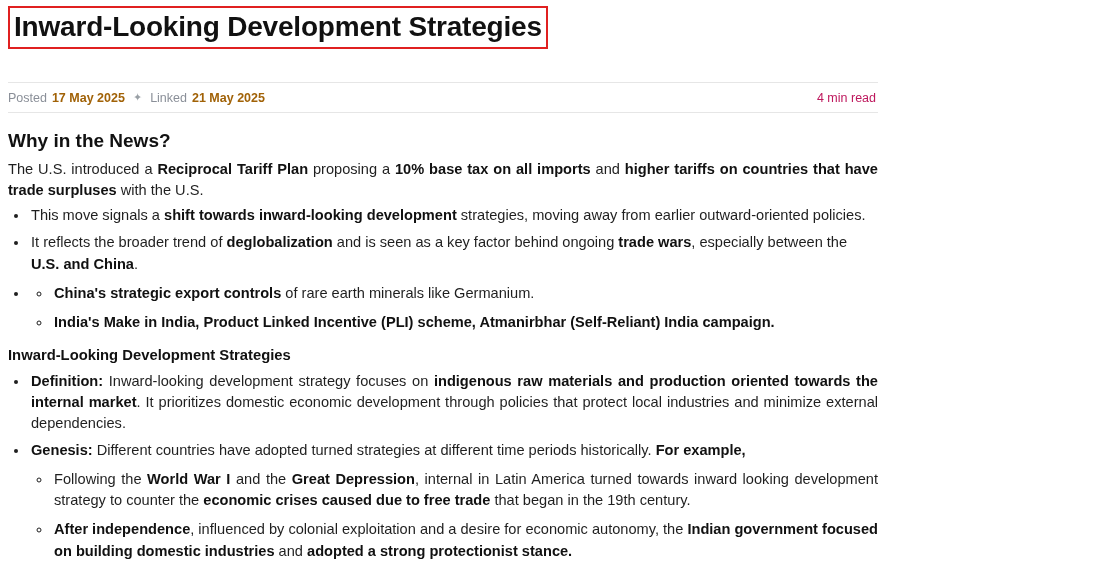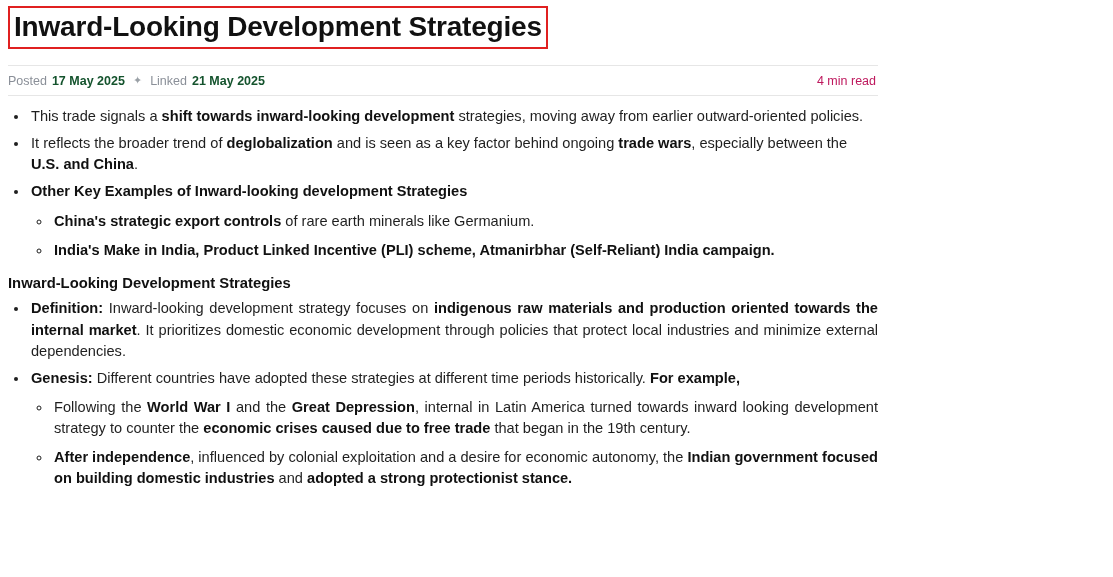--- a/index.html
+++ b/index.html
@@ -40,30 +40,30 @@
   
   .meta-bar {
     border-top: 1px solid #e6e6e6;
     border-bottom: 1px solid #e6e6e6;
     height: 29px;
     display: flex;
     align-items: center;
     justify-content: space-between;
     font-size: 12.5px;
     color: #8a8f98;
-    margin-top: 12px;
+    margin-top: 29px;
   }
   .meta-left {
     display: flex;
     align-items: center;
     gap: 5px;
     white-space: nowrap;
   }
   .meta-left .strong {
-    color: #14532d;
+    color: #a16207;
     font-weight: 700;
   }
   .meta-sep {
     color: #9aa0a6;
     font-size: 11px;
     padding: 0 3px;
   }
   .meta-right {
     font-size: 12.5px;
     color: #be185d;
@@ -133,40 +133,41 @@
       <span class="strong">17 May 2025</span>
       <span class="meta-sep">✦</span>
       <span>Linked</span>
       <span class="strong">21 May 2025</span>
     </div>
     <div class="meta-right">4 min read</div>
   </div>
 
   <div class="content">
 
+    <h2 class="section">Why in the News?</h2>
 
+    <p class="para"><span>The U.S. introduced a </span><b>Reciprocal Tariff Plan</b><span> proposing a </span><b>10% base tax on all imports</b><span> and </span><b>higher tariffs on countries that have trade surpluses</b><span> with the U.S.</span></p>
 
 
     <ul class="lvl1">
-      <li><span>This trade signals a </span><b>shift towards inward-looking development</b><span> strategies, moving away from earlier outward-oriented policies.</span></li>
+      <li><span>This move signals a </span><b>shift towards inward-looking development</b><span> strategies, moving away from earlier outward-oriented policies.</span></li>
       <li><span>It reflects the broader trend of </span><b>deglobalization</b><span> and is seen as a key factor behind ongoing </span><b>trade wars</b><span>, especially between the </span><b>U.S. and China</b><span>.</span></li>
       <li>
-        <b>Other Key Examples of Inward-looking development Strategies</b>
         <ul class="lvl2">
           <li><b>China's strategic export controls</b><span> of rare earth minerals like Germanium.</span></li>
           <li><b>India's Make in India, Product Linked Incentive (PLI) scheme, Atmanirbhar (Self-Reliant) India campaign.</b><span></span></li>
         </ul>
       </li>
     </ul>
 
     <p class="subhead">Inward-Looking Development Strategies</p>
 
     <ul class="lvl1">
       <li class="justify"><b>Definition:</b><span> Inward-looking development strategy focuses on </span><b>indigenous raw materials and production oriented towards the internal market</b><span>. It prioritizes domestic economic development through policies that protect local industries and minimize external dependencies.</span></li>
-      <li><b>Genesis:</b><span> Different countries have adopted these strategies at different time periods historically. </span><b>For example,</b>
+      <li><b>Genesis:</b><span> Different countries have adopted turned strategies at different time periods historically. </span><b>For example,</b>
         <ul class="lvl2">
           <li class="justify"><span>Following the </span><b>World War I</b><span> and the </span><b>Great Depression</b><span>, internal in Latin America turned towards inward looking development strategy to counter the </span><b>economic crises caused due to free trade</b><span> that began in the 19th century.</span></li>
           <li class="justify"><b>After independence</b><span>, influenced by colonial exploitation and a desire for economic autonomy, the </span><b>Indian government focused on building domestic industries</b><span> and </span><b>adopted a strong protectionist stance.</b><span></span></li>
         </ul>
       </li>
     </ul>
 
   </div>
 </div>
 

